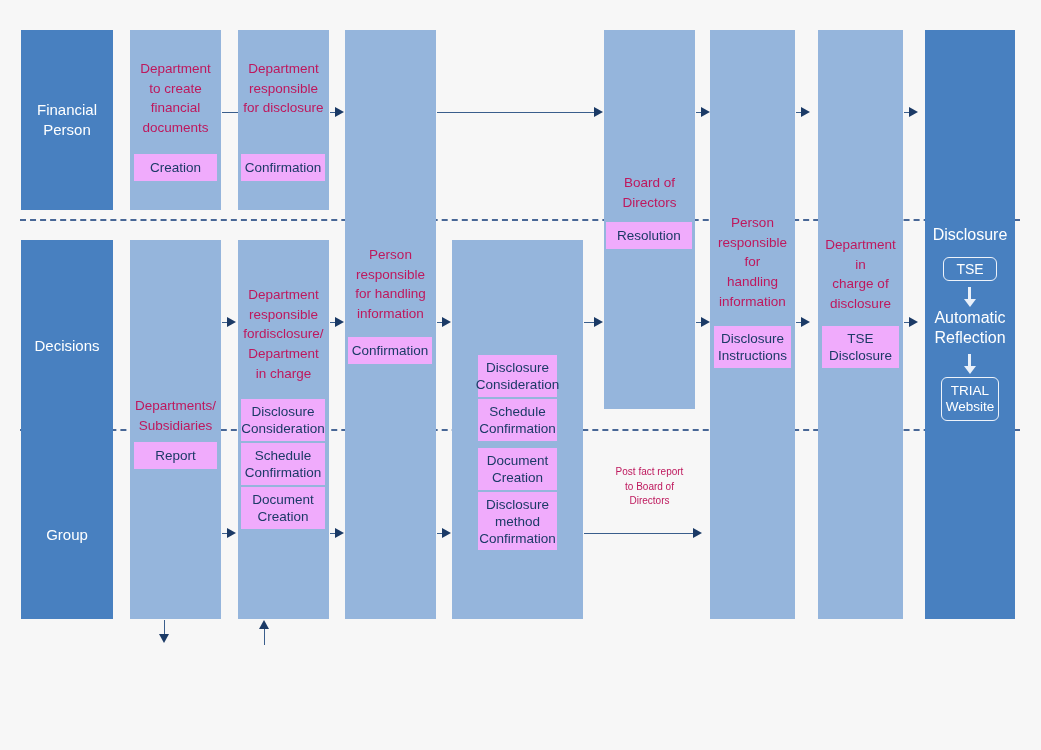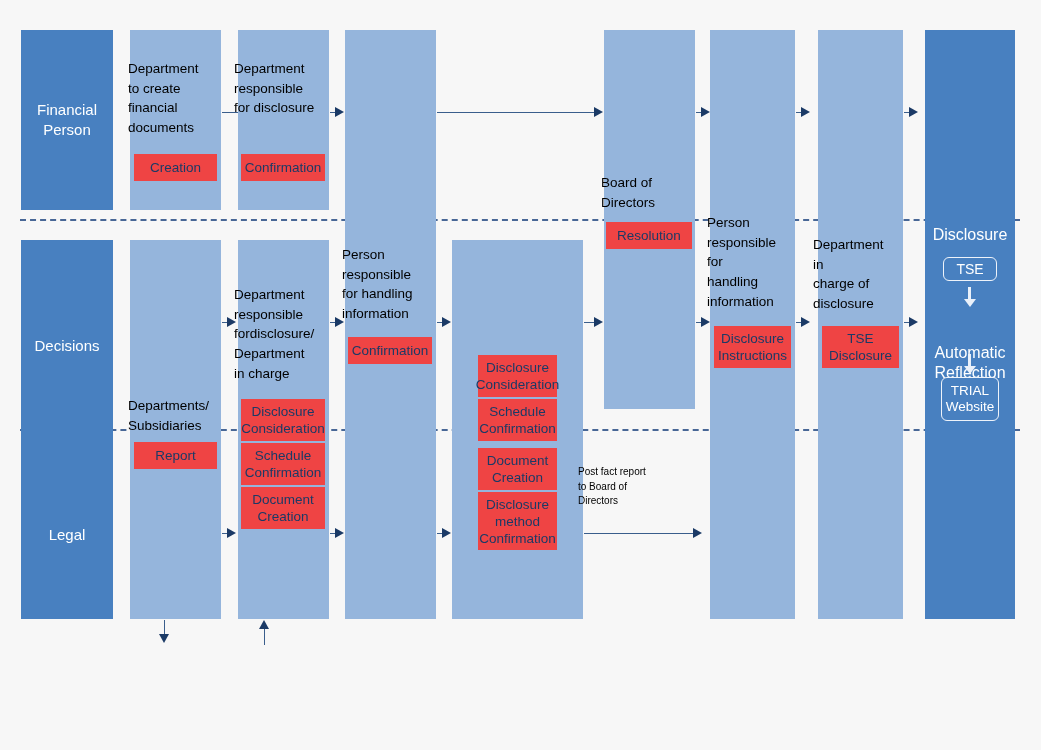--- a/index.html
+++ b/index.html
@@ -30,29 +30,29 @@
     justify-content:center;
     text-align:center;
     color:#ffffff;
     font-size:15px;
     line-height:1.32;
     background:#4880c0;
     box-sizing:border-box;
   }
   .ctext{
     position:absolute;
-    text-align:left;
-    color:#000000;
+    text-align:center;
+    color:#be185d;
     font-size:13.5px;
     line-height:1.46;
     box-sizing:border-box;
   }
   .wbox{
     position:absolute;
-    background:#ef4444;
+    background:#f0abfc;
     color:#1b3a66;
     font-size:13.5px;
     line-height:1.26;
     text-align:center;
     display:flex;
     align-items:center;
     justify-content:center;
     box-sizing:border-box;
     padding:2px 4px;
   }
@@ -152,21 +152,21 @@
   <div class="lane-label" style="left:21px;top:30px;width:92px;height:180px;">
     <div>
       <div>Financial</div>
       <div>Person</div>
     </div>
   </div>
   <div class="lane-label" style="left:21px;top:240px;width:92px;height:211px;">
     <span>Decisions</span>
   </div>
   <div class="lane-label" style="left:21px;top:450px;width:92px;height:169px;">
-    <span>Legal</span>
+    <span>Group</span>
   </div>
 
   <div class="col" style="left:130px;top:30px;width:91px;height:180px;"></div>
   <div class="ctext" style="left:128px;top:59px;width:95px;white-space:pre-line;">Department
 to create
 financial
 documents</div>
   <div class="wbox" style="left:134px;top:154px;width:83px;height:27px;white-space:pre-line;">Creation</div>
 
   <div class="col" style="left:130px;top:240px;width:91px;height:379px;"></div>
@@ -235,21 +235,21 @@
 charge of
 disclosure</div>
   <div class="wbox" style="left:822px;top:326px;width:77px;height:42px;white-space:pre-line;">TSE
 Disclosure</div>
 
   <div class="col dark" style="left:925px;top:30px;width:90px;height:589px;"></div>
   <div class="wlabel" style="left:925px;top:225px;width:90px;white-space:pre-line;">Disclosure</div>
   <div class="obox" style="left:943px;top:257px;width:54px;height:24px;white-space:pre-line;">TSE</div>
   <div class="warrow" style="left:968px;top:287px;height:14px;"></div>
   <div class="warrow-head" style="left:964px;top:299px;"></div>
-  <div class="wlabel" style="left:925px;top:308px;width:90px;white-space:pre-line;margin-top:35px;">Automatic
+  <div class="wlabel" style="left:925px;top:308px;width:90px;white-space:pre-line;">Automatic
 Reflection</div>
   <div class="warrow" style="left:968px;top:354px;height:14px;"></div>
   <div class="warrow-head" style="left:964px;top:366px;"></div>
   <div class="obox" style="left:941px;top:377px;width:58px;height:44px;white-space:pre-line;font-size:13.5px;">TRIAL
 Website</div>
 
   <div class="hline" style="left:222px;top:112px;width:16px;"></div>
   <div class="hline" style="left:330px;top:112px;width:6px;"></div>
   <div class="ahead" style="left:335px;top:107px;"></div>
   <div class="hline" style="left:437px;top:112px;width:158px;"></div>

